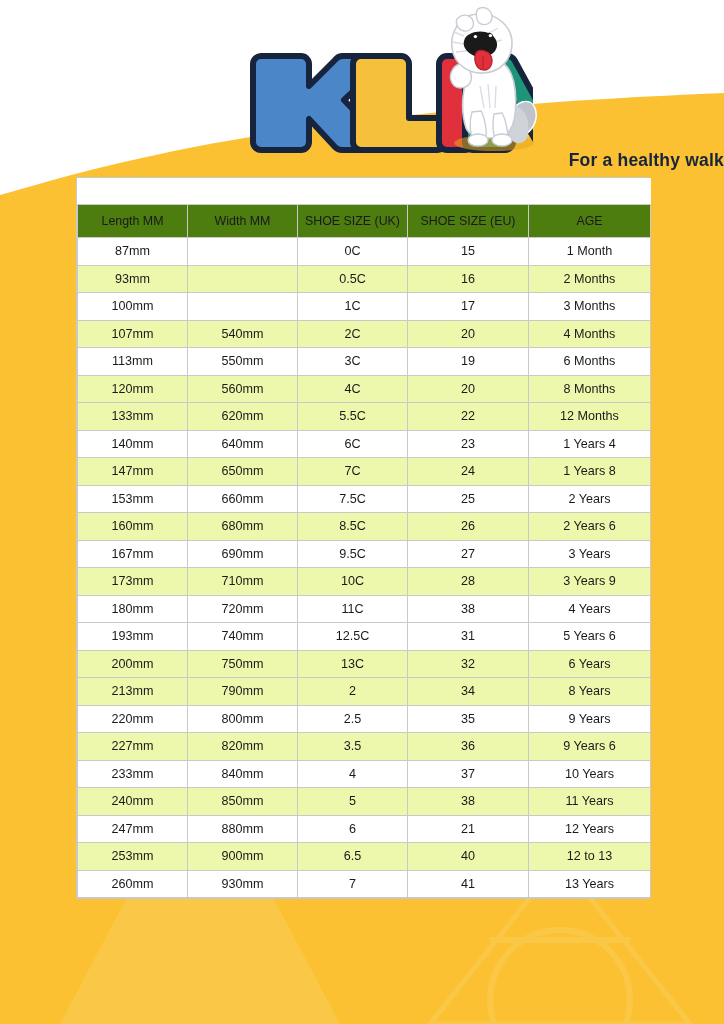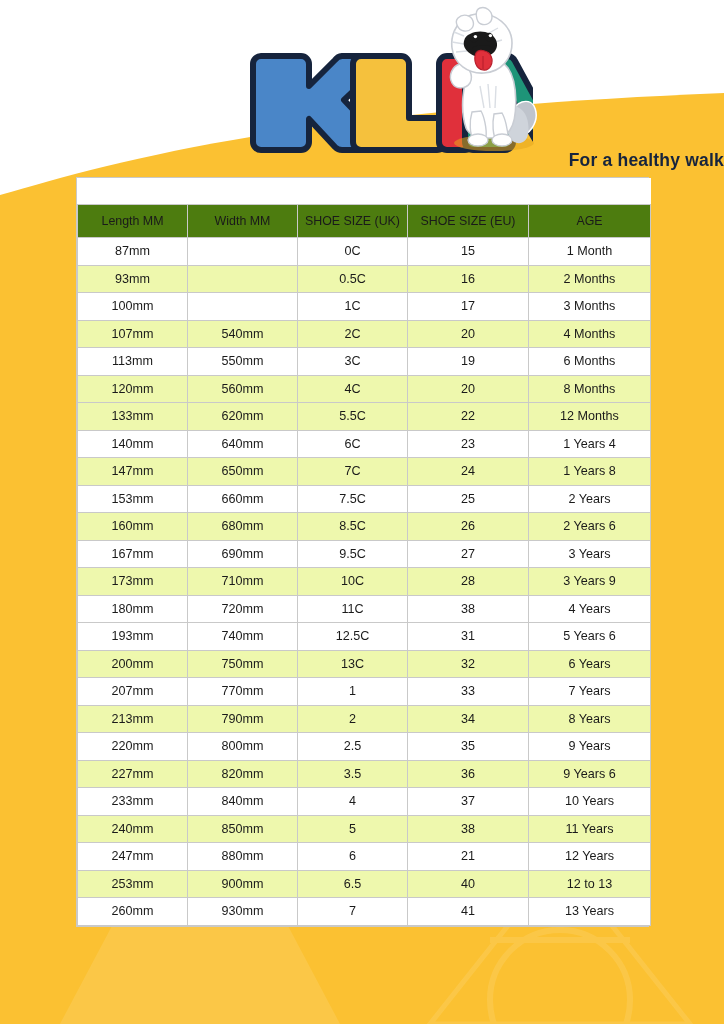--- a/index.html
+++ b/index.html
@@ -333,27 +333,20 @@
             <td>31</td>
             <td>5 Years 6</td>
           </tr>
           <tr class="alt">
             <td>200mm</td>
             <td>750mm</td>
             <td>13C</td>
             <td>32</td>
             <td>6 Years</td>
           </tr>
-          <tr class="plain">
-            <td>207mm</td>
-            <td>770mm</td>
-            <td>1</td>
-            <td>33</td>
-            <td>7 Years</td>
-          </tr>
           <tr class="alt">
             <td>213mm</td>
             <td>790mm</td>
             <td>2</td>
             <td>34</td>
             <td>8 Years</td>
           </tr>
           <tr class="plain">
             <td>220mm</td>
             <td>800mm</td>

